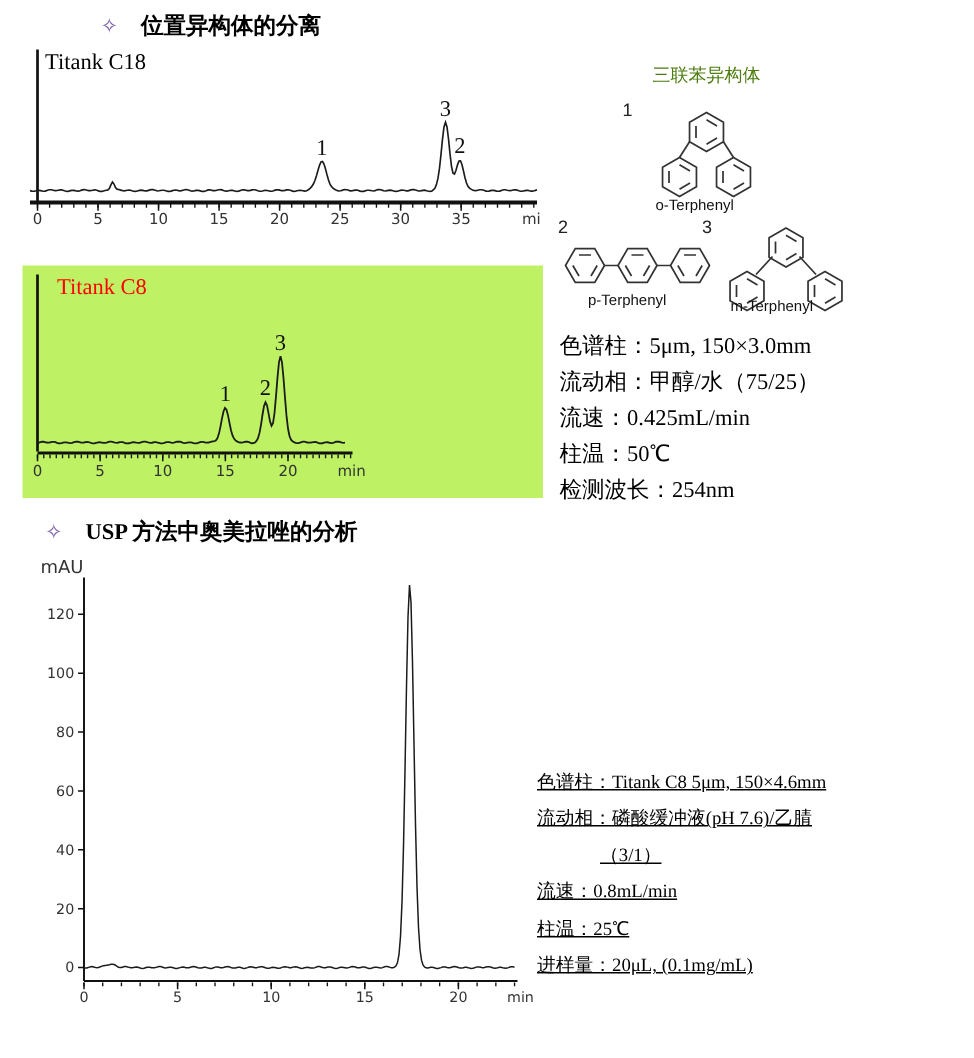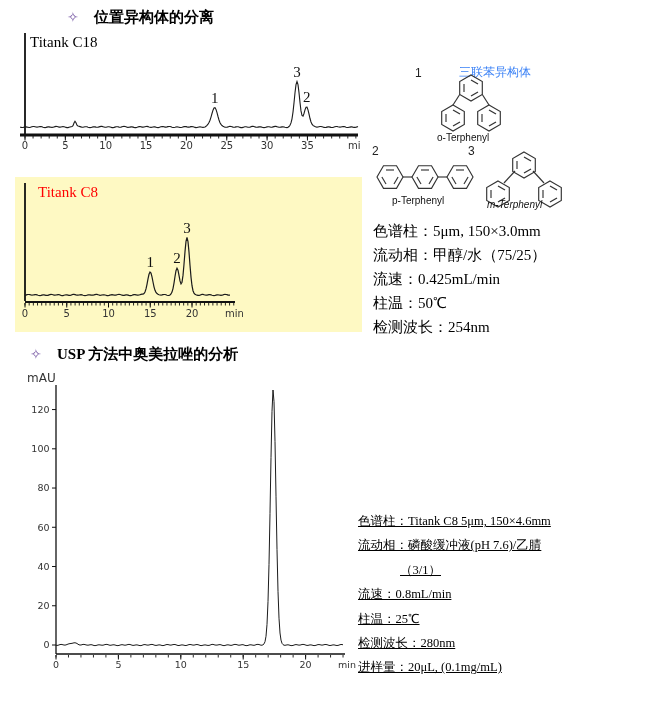--- a/index.html
+++ b/index.html
@@ -3,21 +3,21 @@
 <meta charset="utf-8">
 <style>
   html,body{margin:0;padding:0;background:#fff;}
   #page{position:relative;width:649px;height:705px;background:#ffffff;overflow:hidden;
         font-family:"Liberation Serif",serif;color:#000;}
   .abs{position:absolute;}
   .sec-title{font-weight:bold;font-size:15px;white-space:nowrap;}
   .bullet{color:#7d5fa8;font-size:14px;font-weight:normal;display:inline-block;width:27px;}
   .chrom-title{font-weight:normal;font-size:15px;font-family:"Liberation Serif",serif;white-space:nowrap;}
   .red{color:#ff0000;}
-  .panel-yellow{background:#fef9c3;}
+  .panel-yellow{background:#bef264;}
   .green-title{font-size:12px;white-space:nowrap;}
   .num{font-family:"Liberation Sans",sans-serif;font-size:12px;color:#222;}
   .struct-label{font-family:"Liberation Sans",sans-serif;font-size:10px;color:#111;white-space:nowrap;}
   .cond{font-size:15px;line-height:24px;white-space:nowrap;}
   .cond2{font-size:12.5px;line-height:24.4px;white-space:nowrap;}
   .cond-indent{padding-left:42px;}
   .mau{font-family:"DejaVu Sans",sans-serif;font-size:12px;color:#333;}
   svg .tk{font-family:"DejaVu Sans",sans-serif;font-size:10px;fill:#333;}
   svg.usp .tk{font-size:9.5px;}
   svg .pk{font-family:"Liberation Serif",serif;font-size:15px;fill:#111;}
@@ -182,21 +182,21 @@
         <text x="177" y="140" text-anchor="middle" class="tk">20</text>
         <text x="210" y="140" class="tk">min</text>
         <line x1="10" y1="6" x2="10" y2="124" stroke="#111" stroke-width="1.8"></line>
         <polyline points="10,118.4 11,118.1 12,117.7 13,117.5 14,117.5 15,117.7 16,118.0 17,118.1 18,118.0 19,117.8 20,117.6 21,117.6 22,117.8 23,118.2 24,118.5 25,118.6 26,118.4 27,118.1 28,117.9 29,117.9 30,118.1 31,118.3 32,118.4 33,118.3 34,117.9 35,117.6 36,117.4 37,117.5 38,117.8 39,118.1 40,118.1 41,118.0 42,117.8 43,117.6 44,117.7 45,118.0 46,118.4 47,118.6 48,118.6 49,118.3 50,118.0 51,117.8 52,117.9 53,118.1 54,118.3 55,118.3 56,118.1 57,117.7 58,117.4 59,117.4 60,117.6 61,117.9 62,118.1 63,118.2 64,118.0 65,117.8 66,117.7 67,117.8 68,118.2 69,118.5 70,118.6 71,118.5 72,118.2 73,117.9 74,117.8 75,117.9 76,118.1 77,118.2 78,118.2 79,117.9 80,117.6 81,117.4 82,117.4 83,117.7 84,118.0 85,118.3 86,118.2 87,118.0 88,117.8 89,117.8 90,118.0 91,118.3 92,118.6 93,118.6 94,118.4 95,118.1 96,117.8 97,117.7 98,117.8 99,118.1 100,118.2 101,118.1 102,117.8 103,117.5 104,117.4 105,117.5 106,117.8 107,118.2 108,118.4 109,118.3 110,118.1 111,117.9 112,117.9 113,118.1 114,118.4 115,118.6 116,118.6 117,118.3 118,117.9 119,117.6 120,117.6 121,117.8 122,118.1 123,118.1 124,118.0 125,117.7 126,117.4 127,117.2 128,117.1 129,116.5 130,115.0 131,111.9 132,107.3 133,101.9 134,97.3 135,95.0 136,96.1 137,99.9 138,105.0 139,109.8 140,113.3 141,115.4 142,116.6 143,117.3 144,117.7 145,118.0 146,118.1 147,117.9 148,117.6 149,117.5 150,117.5 151,117.8 152,118.2 153,118.5 154,118.4 155,118.0 156,117.0 157,115.1 158,111.6 159,106.2 160,99.5 161,93.7 162,91.2 163,93.2 164,98.4 165,103.9 166,106.9 167,105.2 168,98.4 169,87.3 170,74.6 171,64.4 172,60.5 173,64.6 174,75.1 175,88.2 176,100.1 177,108.7 178,113.7 179,116.1 180,117.2 181,117.8 182,118.2 183,118.4 184,118.4 185,118.1 186,117.7 187,117.4 188,117.4 189,117.7 190,118.0 191,118.1 192,118.1 193,117.9 194,117.7 195,117.6 196,117.8 197,118.2 198,118.5 199,118.6 200,118.5 201,118.1 202,117.9 203,117.8 204,118.0 205,118.2 206,118.4 207,118.2 208,117.9 209,117.5 210,117.4 211,117.5 212,117.7 213,118.1 214,118.2 215,118.1" fill="none" stroke="#1b1b1b" stroke-width="1.2"></polyline>
         <text x="135.25" y="90" text-anchor="middle" class="pk">1</text>
         <text x="161.97" y="86" text-anchor="middle" class="pk">2</text>
         <text x="171.98999999999998" y="56" text-anchor="middle" class="pk">3</text>
       </svg>
   </div>
 
-  <div class="abs green-title" style="left:435px;top:64px;color:#3b82f6;margin-left:24px;">三联苯异构体</div>
+  <div class="abs green-title" style="left:435px;top:42px;color:#4d7c0f;">三联苯异构体</div>
 
   <div class="abs num" style="left:415px;top:66px;">1</div>
   <svg class="abs" style="left:425px;top:72px;" width="92" height="60">
     <use href="#benz" transform="translate(46,16)"></use>
     <use href="#benz" transform="translate(28,46)"></use>
     <use href="#benz" transform="translate(64,46)"></use>
     <line class="bond" x1="34.7" y1="22.5" x2="28" y2="33"></line>
     <line class="bond" x1="57.3" y1="22.5" x2="64" y2="33"></line>
   </svg>
   <div class="abs struct-label" style="left:437px;top:132px;">o-Terphenyl</div>
@@ -212,21 +212,21 @@
   <div class="abs struct-label" style="left:392px;top:195px;">p-Terphenyl</div>
 
   <div class="abs num" style="left:468px;top:144px;">3</div>
   <svg class="abs" style="left:472px;top:150px;" width="108" height="62">
     <use href="#benz" transform="translate(52,15)"></use>
     <use href="#benz" transform="translate(26,44)"></use>
     <use href="#benz" transform="translate(78,44)"></use>
     <line class="bond" x1="43" y1="21" x2="32" y2="33"></line>
     <line class="bond" x1="61" y1="21" x2="72" y2="33"></line>
   </svg>
-  <div class="abs struct-label" style="left:487px;top:199px;font-style:italic;">m-Terphenyl</div>
+  <div class="abs struct-label" style="left:487px;top:199px;">m-Terphenyl</div>
 
   <div class="abs" style="left:373px;top:219px;">
     <div class="cond">色谱柱：5μm, 150×3.0mm</div>
     <div class="cond">流动相：甲醇/水（75/25）</div>
     <div class="cond">流速：0.425mL/min</div>
     <div class="cond">柱温：50℃</div>
     <div class="cond">检测波长：254nm</div>
   </div>
 
   <div class="abs sec-title" style="left:30px;top:345px;">
@@ -288,17 +288,16 @@
       <text x="24.5" y="42.86" text-anchor="end" class="tk">120</text>
       <polyline points="31,275.3 32,275.4 33,275.3 34,274.9 35,274.6 36,274.4 37,274.5 38,274.8 39,275.0 40,275.1 41,274.9 42,274.5 43,274.1 44,273.8 45,273.6 46,273.5 47,273.3 48,273.1 49,272.8 50,272.8 51,273.0 52,273.5 53,274.2 54,274.8 55,275.0 56,275.0 57,274.7 58,274.4 59,274.4 60,274.6 61,274.9 62,275.1 63,275.2 64,275.0 65,274.8 66,274.7 67,274.8 68,275.2 69,275.5 70,275.6 71,275.5 72,275.2 73,274.9 74,274.8 75,274.9 76,275.1 77,275.2 78,275.2 79,274.9 80,274.6 81,274.4 82,274.4 83,274.7 84,275.0 85,275.3 86,275.2 87,275.0 88,274.8 89,274.8 90,275.0 91,275.3 92,275.6 93,275.6 94,275.4 95,275.1 96,274.8 97,274.7 98,274.8 99,275.1 100,275.2 101,275.1 102,274.8 103,274.5 104,274.4 105,274.5 106,274.8 107,275.2 108,275.4 109,275.3 110,275.1 111,274.9 112,274.9 113,275.1 114,275.4 115,275.6 116,275.6 117,275.3 118,274.9 119,274.6 120,274.6 121,274.8 122,275.1 123,275.1 124,275.0 125,274.7 126,274.5 127,274.4 128,274.6 129,275.0 130,275.3 131,275.4 132,275.3 133,275.0 134,274.9 135,274.9 136,275.2 137,275.5 138,275.6 139,275.4 140,275.1 141,274.7 142,274.5 143,274.6 144,274.8 145,275.1 146,275.1 147,274.9 148,274.6 149,274.5 150,274.5 151,274.8 152,275.2 153,275.5 154,275.5 155,275.3 156,275.0 157,274.9 158,275.0 159,275.2 160,275.5 161,275.5 162,275.3 163,274.9 164,274.6 165,274.5 166,274.6 167,274.9 168,275.1 169,275.1 170,274.9 171,274.6 172,274.5 173,274.7 174,275.0 175,275.4 176,275.6 177,275.5 178,275.2 179,275.0 180,274.9 181,275.0 182,275.3 183,275.4 184,275.4 185,275.1 186,274.7 187,274.4 188,274.4 189,274.7 190,275.0 191,275.1 192,275.1 193,274.9 194,274.7 195,274.6 196,274.8 197,275.2 198,275.5 199,275.6 200,275.5 201,275.1 202,274.9 203,274.8 204,275.0 205,275.2 206,275.4 207,275.2 208,274.9 209,274.5 210,274.4 211,274.5 212,274.7 213,275.1 214,275.2 215,275.1 216,274.9 217,274.7 218,274.7 219,275.0 220,275.4 221,275.6 222,275.6 223,275.4 224,275.0 225,274.8 226,274.8 227,275.0 228,275.2 229,275.3 230,275.1 231,274.7 232,274.4 233,274.4 234,274.5 235,274.9 236,275.2 237,275.2 238,274.8 239,273.9 240,271.7 241,266.3 242,254.4 243,231.6 244,194.4 245,143.6 246,87.6 247,41.3 248,20.0 249,31.6 250,71.6 251,126.2 252,179.6 253,221.3 254,248.2 255,263.0 256,270.1 257,273.3 258,274.6 259,275.2 260,275.3 261,275.1 262,274.9 263,274.8 264,275.0 265,275.3 266,275.6 267,275.6 268,275.4 269,275.1 270,274.7 271,274.6 272,274.7 273,275.0 274,275.1 275,275.1 276,274.8 277,274.5 278,274.4 279,274.5 280,274.8 281,275.2 282,275.4 283,275.4 284,275.1 285,274.9 286,274.9 287,275.1 288,275.4 289,275.6 290,275.5 291,275.3 292,274.9 293,274.6 294,274.6 295,274.7 296,275.0 297,275.1 298,275.0 299,274.7 300,274.5 301,274.5 302,274.7 303,275.0 304,275.4 305,275.5 306,275.4 307,275.1 308,274.9 309,274.9 310,275.1 311,275.4 312,275.5 313,275.4 314,275.1 315,274.7 316,274.5 317,274.5 318,274.8" fill="none" stroke="#1b1b1b" stroke-width="1"></polyline>
     </svg>
 
   <div class="abs" style="left:358px;top:509px;text-decoration:underline;">
     <div class="cond2">色谱柱：Titank C8 5μm, 150×4.6mm</div>
     <div class="cond2">流动相：磷酸缓冲液(pH 7.6)/乙腈</div>
     <div class="cond2 cond-indent">（3/1）</div>
     <div class="cond2">流速：0.8mL/min</div>
     <div class="cond2">柱温：25℃</div>
-    <div class="cond2">检测波长：280nm</div>
     <div class="cond2">进样量：20μL, (0.1mg/mL)</div>
   </div>
 
 </div>
 
 </body></html>

